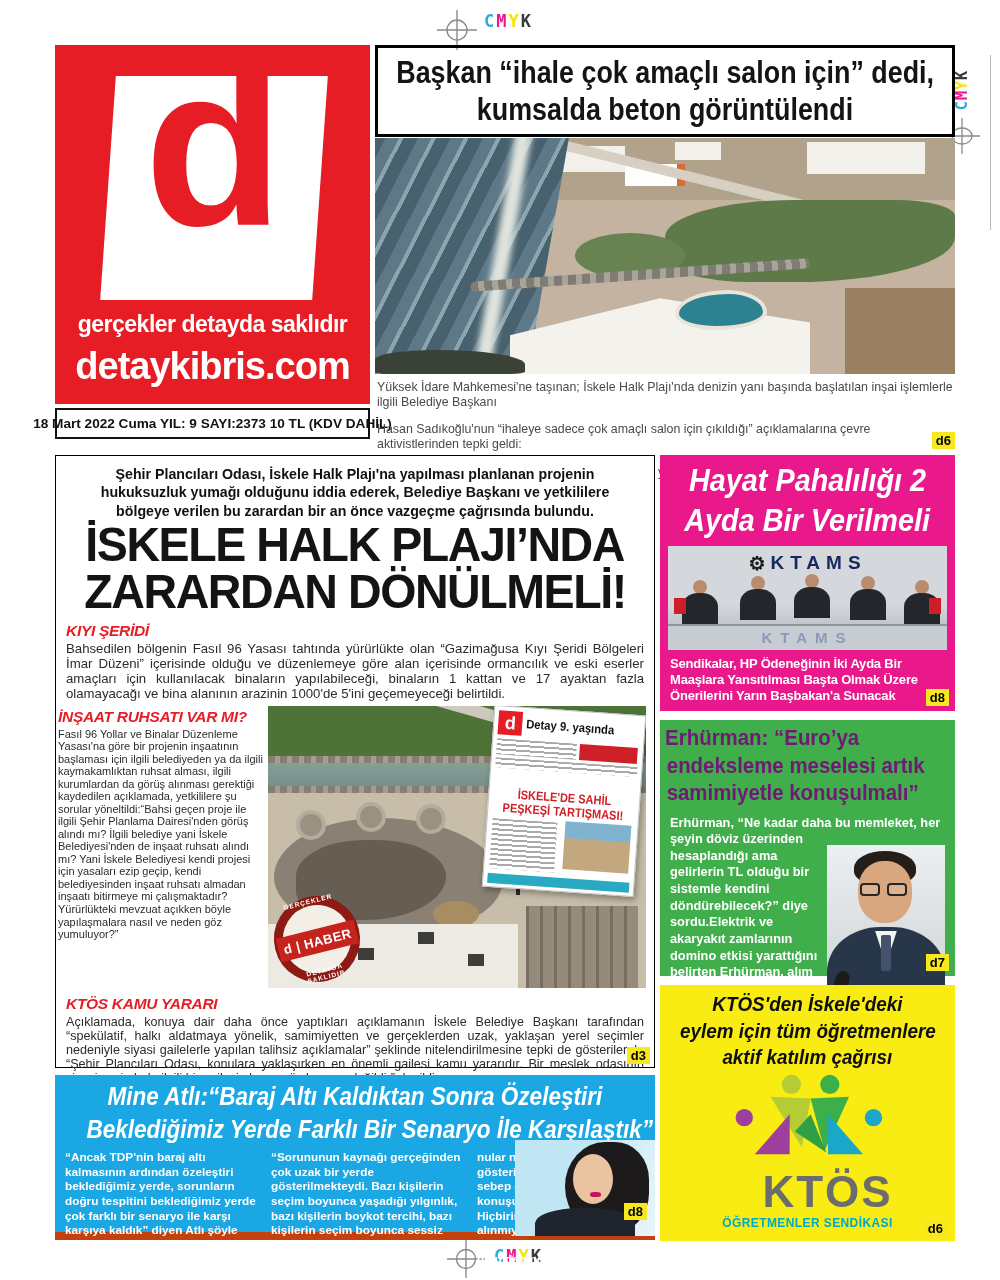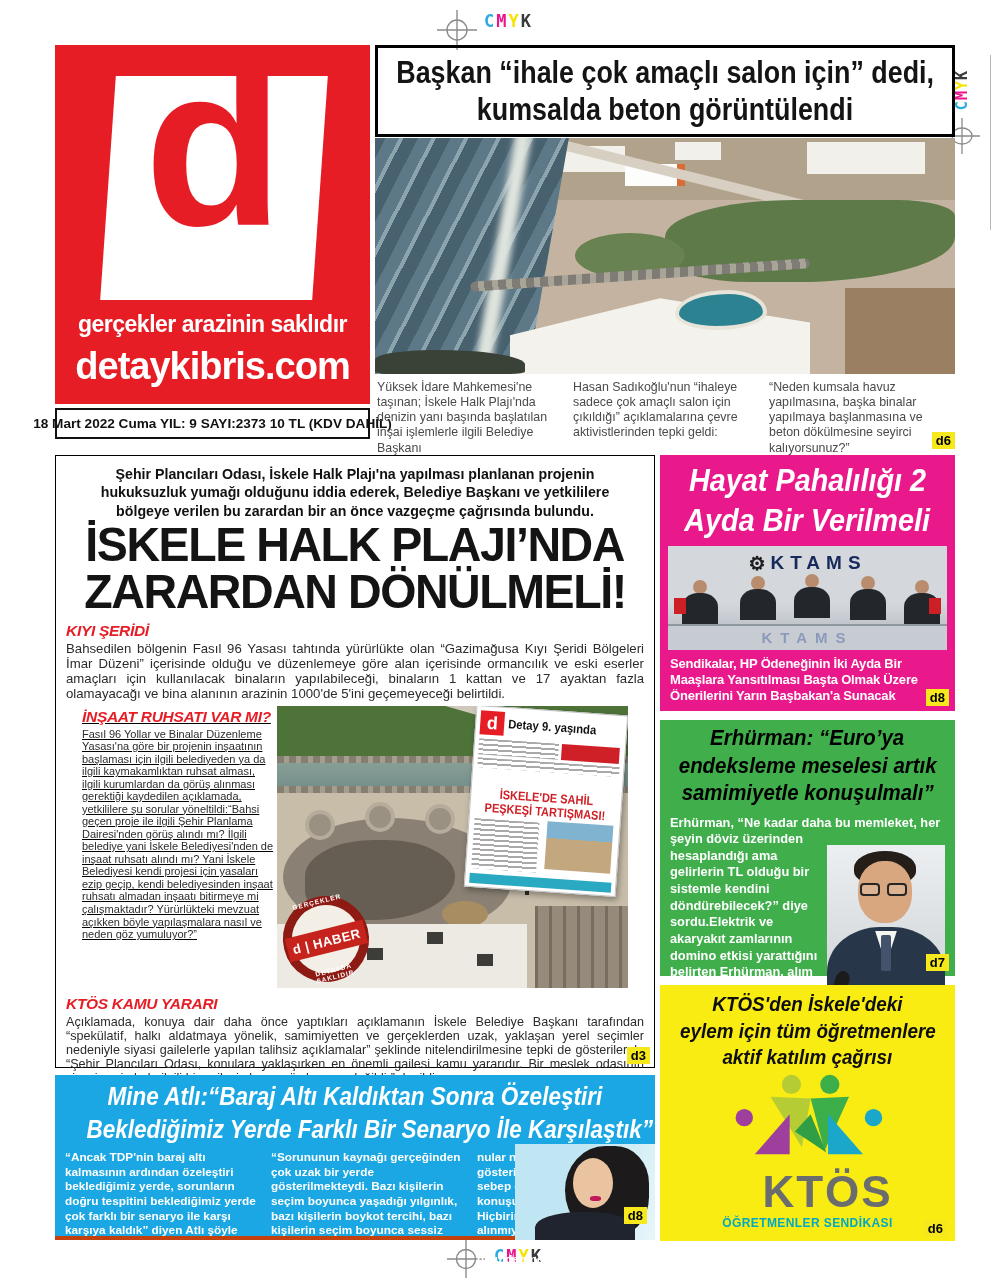--- a/index.html
+++ b/index.html
@@ -27,21 +27,21 @@
   #datebar{position:absolute;left:55px;top:408px;width:315px;height:31px;border:2px solid #111;display:flex;align-items:center;justify-content:center;font-size:13.6px;font-weight:bold;white-space:nowrap;color:#111;}
 
   .cx{display:inline-block;white-space:nowrap;}
   .dtag{position:absolute;background:var(--tag);color:#000;font-weight:bold;font-size:13px;line-height:17px;padding:0 4px;}
 
   
   #topstory{position:absolute;left:375px;top:45px;width:580px;}
   #tophead{border:3px solid #000;height:92px;display:flex;flex-direction:column;justify-content:center;align-items:center;}
   #tophead .l{font-size:32px;font-weight:800;line-height:1.15;color:var(--ink);transform:scaleX(0.84);}
   #topphoto{position:relative;height:236px;margin-top:1px;overflow:hidden;background:#c3b3a0;}
-  #topcols{position:relative;display:flex;gap:12px;padding:6px 2px 0 2px;height:72px;}
+  #topcols{position:relative;display:flex;gap:12px;padding:6px 2px 0 2px;height:72px;flex-direction:column;}
   #topcols .col{flex:1;font-size:12.4px;line-height:1.22;color:#4a4a4a;}
 
   
   .sea{position:absolute;left:-70px;top:-40px;width:240px;height:330px;transform:rotate(10deg);
        background:repeating-linear-gradient(107deg,#47616f 0 13px,#5d7887 13px 25px,#8ba4ad 25px 29px);}
   .foam{position:absolute;left:118px;top:-10px;width:16px;height:270px;background:#dfe4de;transform:rotate(10deg);filter:blur(3px);}
   .yardstrip{position:absolute;left:120px;top:0;right:0;height:62px;background:#b1a28c;}
   .bld{position:absolute;background:#f2f0ea;}
   .greenfield{position:absolute;left:290px;top:62px;width:290px;height:82px;background:#5d7a48;border-radius:45% 20% 55% 30%;}
   .greenfield2{position:absolute;left:200px;top:95px;width:110px;height:45px;background:#698252;border-radius:50%;}
@@ -54,21 +54,21 @@
   .darktrees{position:absolute;left:0;top:212px;width:150px;height:24px;background:#3a4136;border-radius:40% 60% 10% 10%;}
   .dirt{position:absolute;right:0;top:150px;width:110px;height:86px;background:#9b7f63;}
 
   
   #article{position:absolute;left:55px;top:455px;width:600px;height:613px;border:1.5px solid #000;background:#fff;}
   #intro{margin:9px 38px 0;text-align:center;font-weight:bold;font-size:14.2px;line-height:1.3;color:#111;}
   #mainhead{margin-top:2px;text-align:center;font-weight:800;font-size:48px;line-height:0.97;letter-spacing:-1.5px;color:var(--ink);}
   #mainhead .cx{transform:scaleX(0.97);}
   .sechead{color:var(--red);font-style:italic;font-weight:800;font-size:15.5px;margin:7px 10px 0;letter-spacing:-0.3px;}
   .abody{margin:2px 10px 0;font-size:13.2px;line-height:1.12;color:#2b2b2b;text-align:justify;}
-  #artrow{display:flex;margin:4px 26px 0;text-decoration:underline;}
+  #artrow{display:flex;margin:4px 2px 0;}
   #artcol{width:208px;}
   #artcol .abody2{font-size:11px;line-height:1.14;color:#2b2b2b;margin-top:2px;}
   #mainphoto{position:relative;width:378px;height:282px;margin-left:2px;overflow:hidden;background:#c8bda9;}
 
   
   .grass{position:absolute;left:0;top:0;right:0;height:54px;background:#4e7339;}
   .dirtroad{position:absolute;left:110px;top:4px;width:230px;height:12px;background:#cfc9bd;transform:rotate(16deg);}
   .channel{position:absolute;left:0;top:54px;right:0;height:26px;background:linear-gradient(#8aa096,#76908c);}
   .stonerow{position:absolute;left:0;right:0;height:7px;background:repeating-linear-gradient(90deg,#857f72 0 7px,#a59e8e 7px 12px);}
   .poolk{position:absolute;left:6px;top:112px;width:228px;height:118px;background:#8a8174;border-radius:46% 54% 50% 50%/50% 55% 45% 50%;}
@@ -108,42 +108,42 @@
   #ktamssign{position:absolute;left:0;right:0;top:6px;display:flex;align-items:center;justify-content:center;gap:5px;color:#16295a;font-weight:800;font-size:19px;letter-spacing:6px;}
   .man{position:absolute;width:36px;height:44px;}
   .man .hd{position:absolute;left:11px;top:0;width:14px;height:14px;border-radius:50%;background:#b98c6e;}
   .man .bd{position:absolute;left:0;top:13px;width:36px;height:31px;background:#23262b;border-radius:45% 45% 0 0;}
   .tbl{position:absolute;left:0;right:0;bottom:0;height:26px;background:#c6ccd2;border-top:2px solid #8e969e;
        display:flex;align-items:center;justify-content:center;color:rgba(30,60,150,.35);font-weight:800;font-size:15px;letter-spacing:8px;}
   .flag{position:absolute;width:12px;height:16px;background:#cc1f26;}
   #ktamsbox .cap{margin:6px 10px 0;color:#fff;font-weight:800;font-size:13px;line-height:1.25;letter-spacing:-0.2px;}
 
   #erhbox{top:720px;background:var(--green);}
-  #erhbox .h{padding-top:5px;text-align:center;color:#000000;font-style:italic;font-weight:800;font-size:21.5px;line-height:1.28;}
+  #erhbox .h{padding-top:5px;text-align:left;color:#701a75;font-weight:800;font-size:21.5px;line-height:1.28;}
   #erhbox .h .cx{transform:scaleX(.95);}
   #erhbody{margin:7px 10px 0;color:#fff;font-weight:bold;font-size:12.8px;line-height:1.3;}
   .ph-spacer{float:right;width:0;height:30px;}
   #erhphoto{position:relative;float:right;clear:right;width:118px;height:146px;margin:0 0 0 5px;background:linear-gradient(180deg,#eceff1,#cfd4d6);overflow:hidden;}
   #erhphoto .hair{position:absolute;left:27px;top:6px;width:62px;height:34px;background:#241d18;border-radius:50% 50% 40% 40%;}
   #erhphoto .face{position:absolute;left:31px;top:16px;width:54px;height:62px;background:#d8a67f;border-radius:46%;}
   #erhphoto .gl{position:absolute;top:38px;width:20px;height:13px;border:2.5px solid #262626;border-radius:4px;background:rgba(255,255,255,.15);}
   #erhphoto .suit{position:absolute;left:0px;top:82px;width:118px;height:64px;background:#273649;border-radius:45% 45% 0 0/70% 70% 0 0;}
   #erhphoto .shirt{position:absolute;left:48px;top:86px;width:22px;height:34px;background:#f5f5f2;clip-path:polygon(0 0,100% 0,50% 100%);}
   #erhphoto .tie{position:absolute;left:54px;top:90px;width:10px;height:36px;background:#44536b;border-radius:2px;}
   #erhphoto .mic{position:absolute;left:8px;bottom:0;width:14px;height:20px;background:#1b1b1b;border-radius:45% 45% 20% 20%;transform:rotate(18deg);}
 
   #ktosbox{top:985px;background:var(--yellow);text-align:center;}
   #ktosbox .h{padding-top:6px;color:#0e0e0e;font-style:italic;font-weight:800;font-size:20.5px;line-height:1.3;}
   #ktosbox .h .cx{transform:scaleX(.92);}
   #ktoslogo{margin-top:3px;}
   #ktostext{font-size:44px;color:#6b6c6e;font-weight:800;letter-spacing:2px;line-height:1;margin-top:-4px;margin-left:40px;}
   #ktossub{color:#00a9c6;font-weight:800;font-size:12px;letter-spacing:.4px;margin-top:2px;}
 
   
-  #minebox{position:absolute;left:55px;top:1075px;width:600px;height:165px;background:var(--cyan);border-bottom:4px solid #c2410c;}
+  #minebox{position:absolute;left:55px;top:1075px;width:600px;height:165px;background:var(--cyan);border-bottom:8px solid #c2410c;}
   #minebox .h{padding-top:5px;text-align:center;color:#fff;font-style:italic;font-weight:800;font-size:25px;line-height:1.3;}
   #minebox .h .cx{transform:scaleX(.9);}
   #minecols{position:relative;display:flex;gap:10px;padding:5px 10px 0;}
   #minecols .col{font-size:11.8px;font-weight:bold;color:#fff;line-height:1.24;}
   #minecols .c1,#minecols .c2{width:196px;}
   #minecols .c3{width:148px;}
   #minephoto{position:absolute;right:0;bottom:-4px;width:140px;height:96px;background:linear-gradient(110deg,#bfe6f2 40%,#e8f6fa);overflow:hidden;}
   #minephoto .hair{position:absolute;right:6px;top:2px;width:84px;height:92px;background:#1d1a1c;border-radius:50% 42% 46% 54%;}
   #minephoto .face{position:absolute;right:42px;top:14px;width:40px;height:50px;background:#eac3a0;border-radius:50%;}
   #minephoto .lips{position:absolute;right:54px;top:52px;width:11px;height:5px;background:#c2185b;border-radius:40%;}
@@ -172,21 +172,21 @@
   <svg class="regmark" style="left:447px;top:1240px" width="38" height="38">
     <line x1="0" y1="19" x2="38" y2="19" stroke="#8a8a8a" stroke-width="1.4"></line>
     <line x1="19" y1="0" x2="19" y2="38" stroke="#8a8a8a" stroke-width="1.4"></line>
     <circle cx="19" cy="19" r="9.5" fill="none" stroke="#8a8a8a" stroke-width="1.4"></circle>
   </svg>
   <div class="cmyk" style="left:494px;top:1246px"><span class="c">C</span><span class="m">M</span><span class="y">Y</span><span class="k">K</span></div>
 
   <div id="masthead">
     <div id="dpanel"></div>
     <div id="dletter">d</div>
-    <div id="tagline">gerçekler arazinin saklıdır</div>
+    <div id="tagline">gerçekler detayda saklıdır</div>
     <div id="site">detaykibris.com</div>
   </div>
   <div id="datebar">18 Mart 2022  Cuma  YIL: 9   SAYI:2373  10 TL (KDV DAHİL)</div>
 
   <div id="topstory">
     <div id="tophead">
       <span class="l cx">Başkan “ihale çok amaçlı salon için” dedi,</span>
       <span class="l cx">kumsalda beton görüntülendi</span>
     </div>
     <div id="topphoto">

